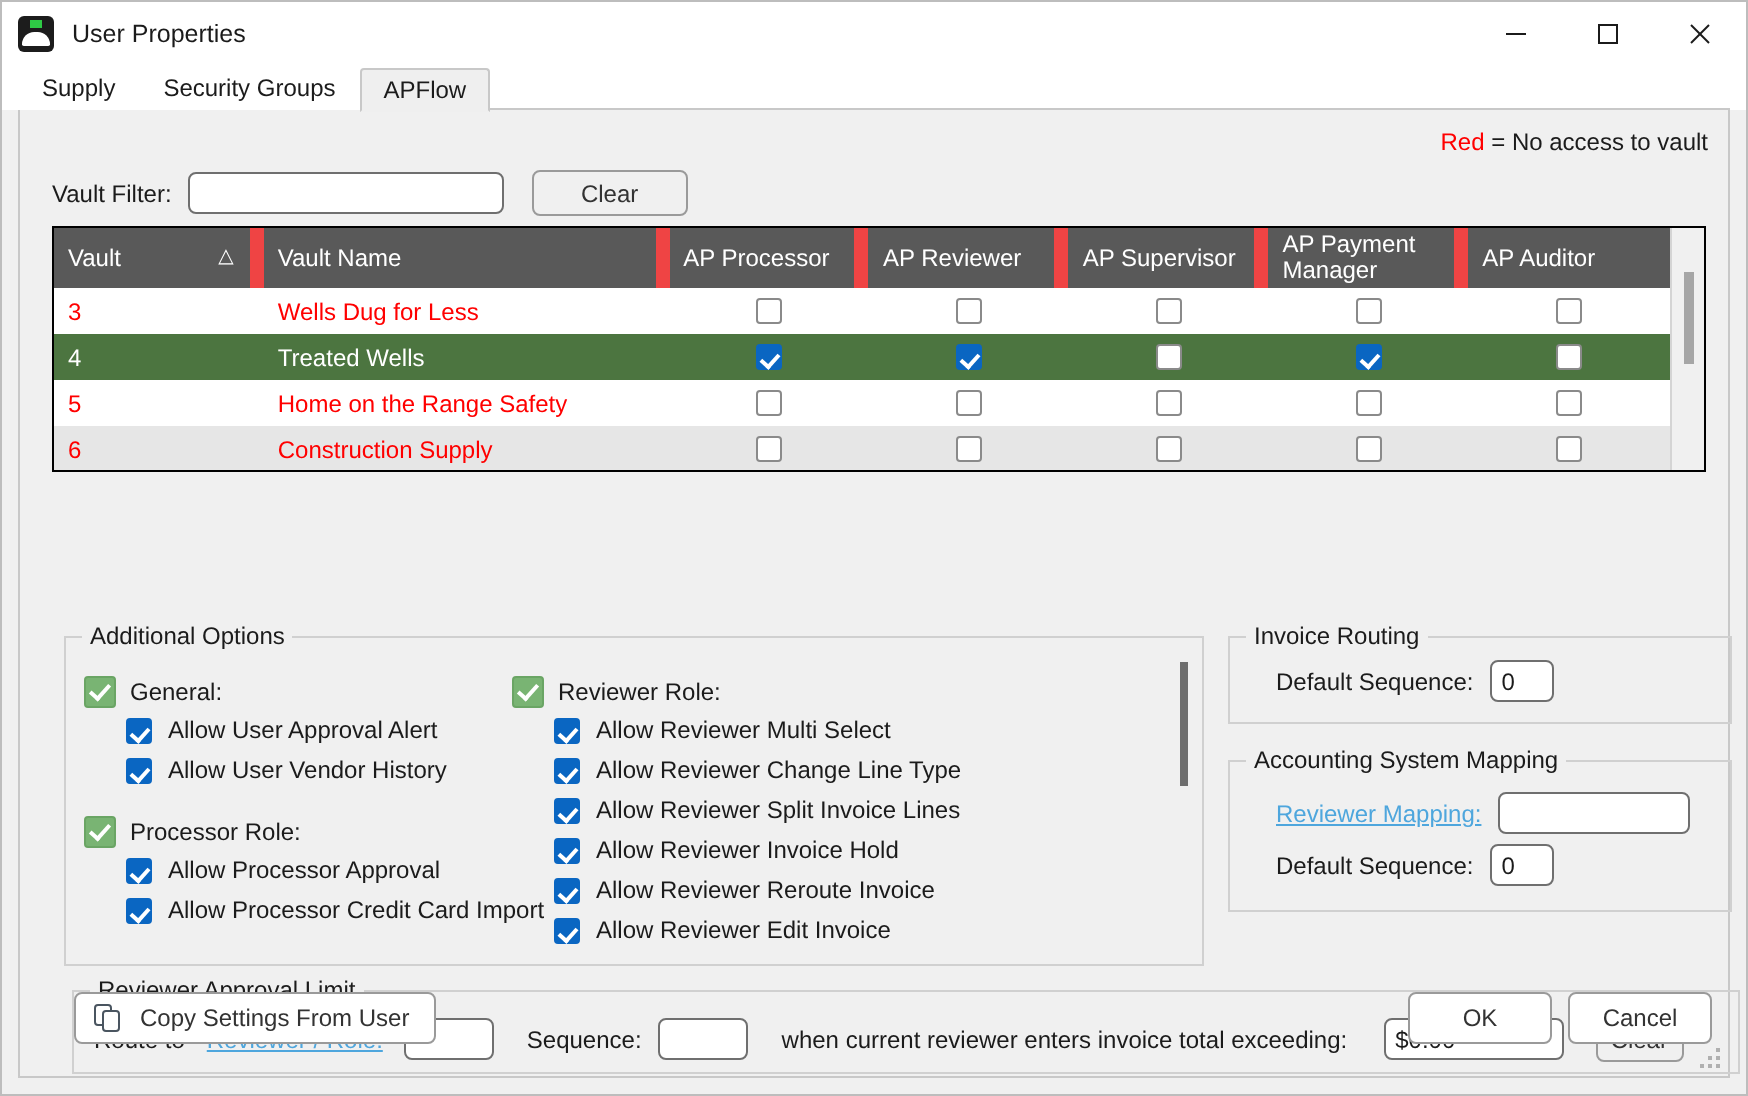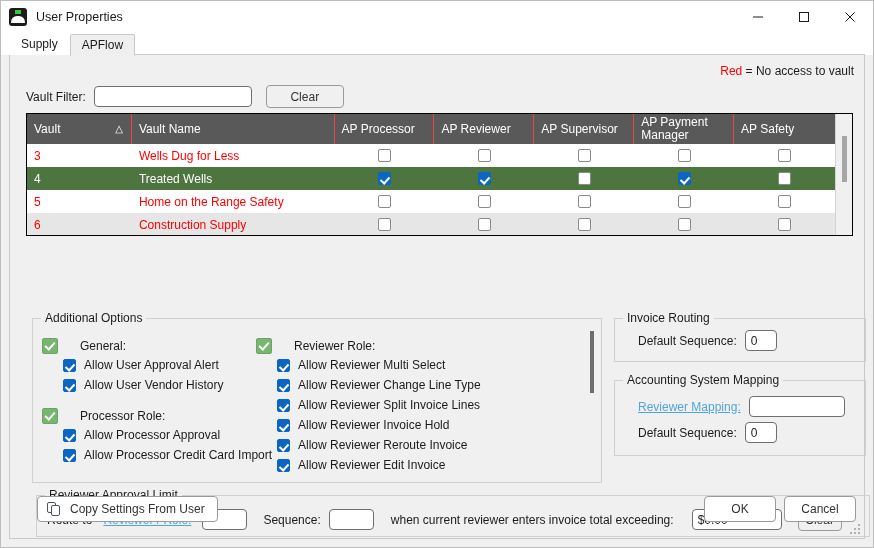--- a/index.html
+++ b/index.html
@@ -143,21 +143,21 @@
   .grid-header {
     display: flex; height: 30px;
     background: #595959;
     color: #ffffff;
     font-size: 12px;
     flex: none;
   }
   .gh {
     display: flex; align-items: center;
     padding: 0 0 0 7px;
-    border-right: 1px solid #ef4444;
+    border-right: 7px solid #ef4444;
     position: relative;
     line-height: 13px;
   }
   .gh:last-child { border-right: none; }
   .gh .sortmark {
     position: absolute; right: 8px; top: 8px;
     font-size: 10px; color: #ffffff;
   }
   .grid-body { flex: 1; overflow: hidden; }
   .grow {
@@ -225,21 +225,21 @@
     white-space: nowrap;
   }
 
   #additional-options { left: 22px; top: 263px; width: 570px; height: 165px; }
   .opt-scroll-area {
     position: absolute; left: 1px; top: 8px; right: 18px; bottom: 1px;
     overflow: hidden;
   }
   .opt-col { position: absolute; }
   .opt-head {
-    display: flex; align-items: center; gap: 22px;
+    display: flex; align-items: center; gap: 7px;
     font-size: 12px; height: 18px;
   }
   .opt-item {
     display: flex; align-items: center; gap: 8px;
     font-size: 12px; height: 20px;
     padding-left: 21px;
   }
   .opt-scrollbar {
     position: absolute; right: 2px; top: 10px;
     width: 14px; bottom: 6px;
@@ -325,20 +325,21 @@
         <svg width="12" height="12" viewBox="0 0 12 12">
             <line x1="1.5" y1="1.5" x2="10.5" y2="10.5" stroke="#1b1b1b" stroke-width="1"></line>
             <line x1="10.5" y1="1.5" x2="1.5" y2="10.5" stroke="#1b1b1b" stroke-width="1"></line>
           </svg>
       </div>
     </div>
   </div>
 
   <div class="tabstrip">
     <div class="tab">Supply</div>
+    <div class="tab">Security Groups</div>
     <div class="tab active">APFlow</div>
   </div>
 
   <div class="page">
 
     <div class="legend">
       <span class="red">Red</span>
       <span>= No access to vault</span>
     </div>
 
@@ -364,21 +365,21 @@
           <div class="gh" style="width:100px;">
             <span>AP Reviewer</span>
           </div>
           <div class="gh" style="width:100px;">
             <span>AP Supervisor</span>
           </div>
           <div class="gh" style="width:100px;">
             <span>AP Payment Manager</span>
           </div>
           <div class="gh" style="width:101px;">
-            <span>AP Safety</span>
+            <span>AP Auditor</span>
           </div>
         </div>
         <div class="grid-body" id="grid-body">
             <div class="grow">
               <div class="gc" style="width: 105px;">3</div>
               <div class="gc" style="width: 203px;">Wells Dug for Less</div>
               <div class="gc center" style="width: 100px;">
                 <span class="cb"></span>
               </div>
               <div class="gc center" style="width: 100px;">

